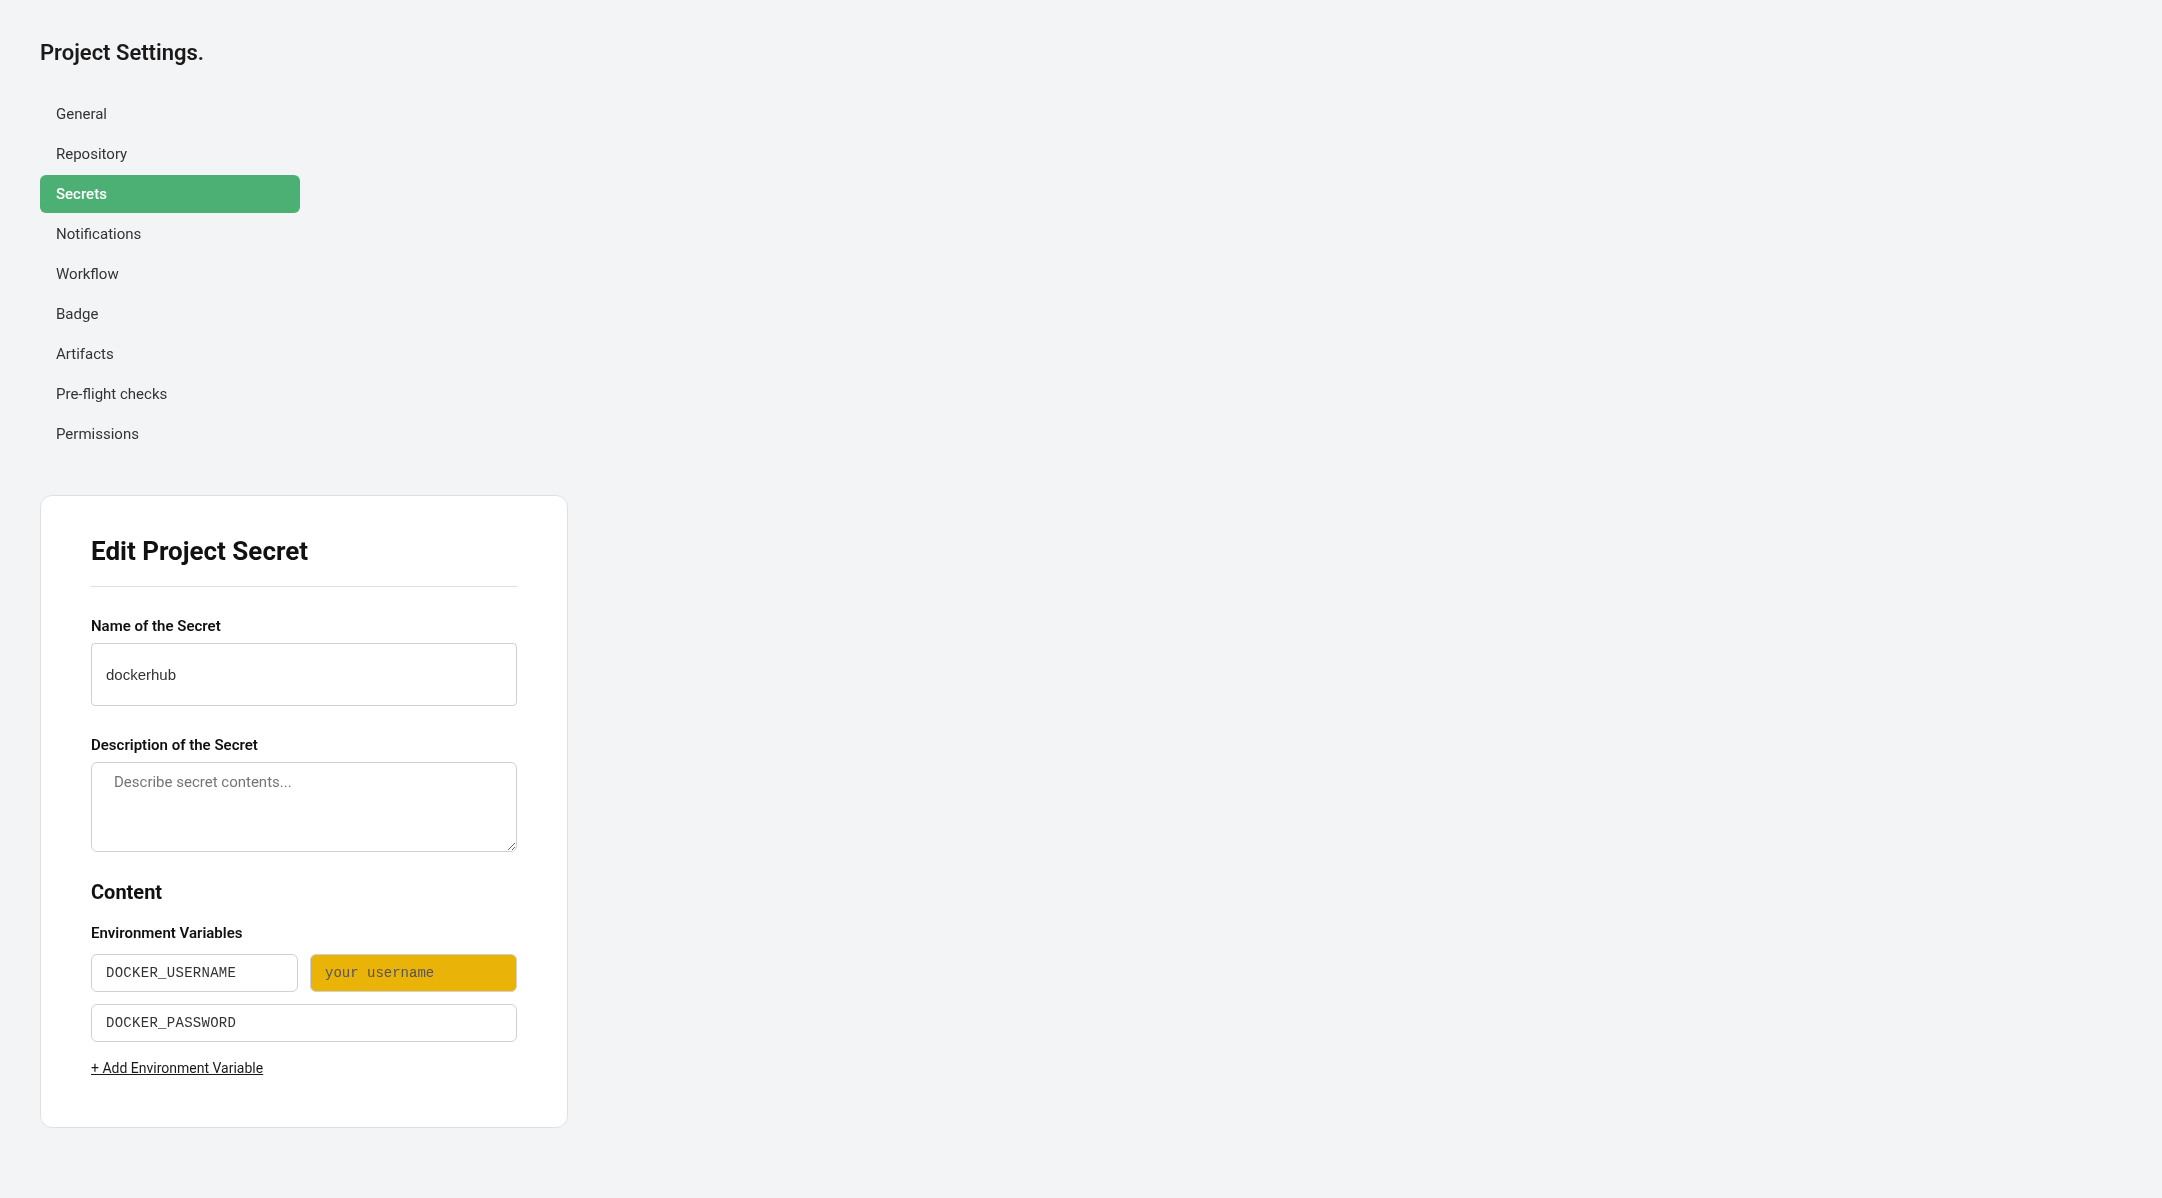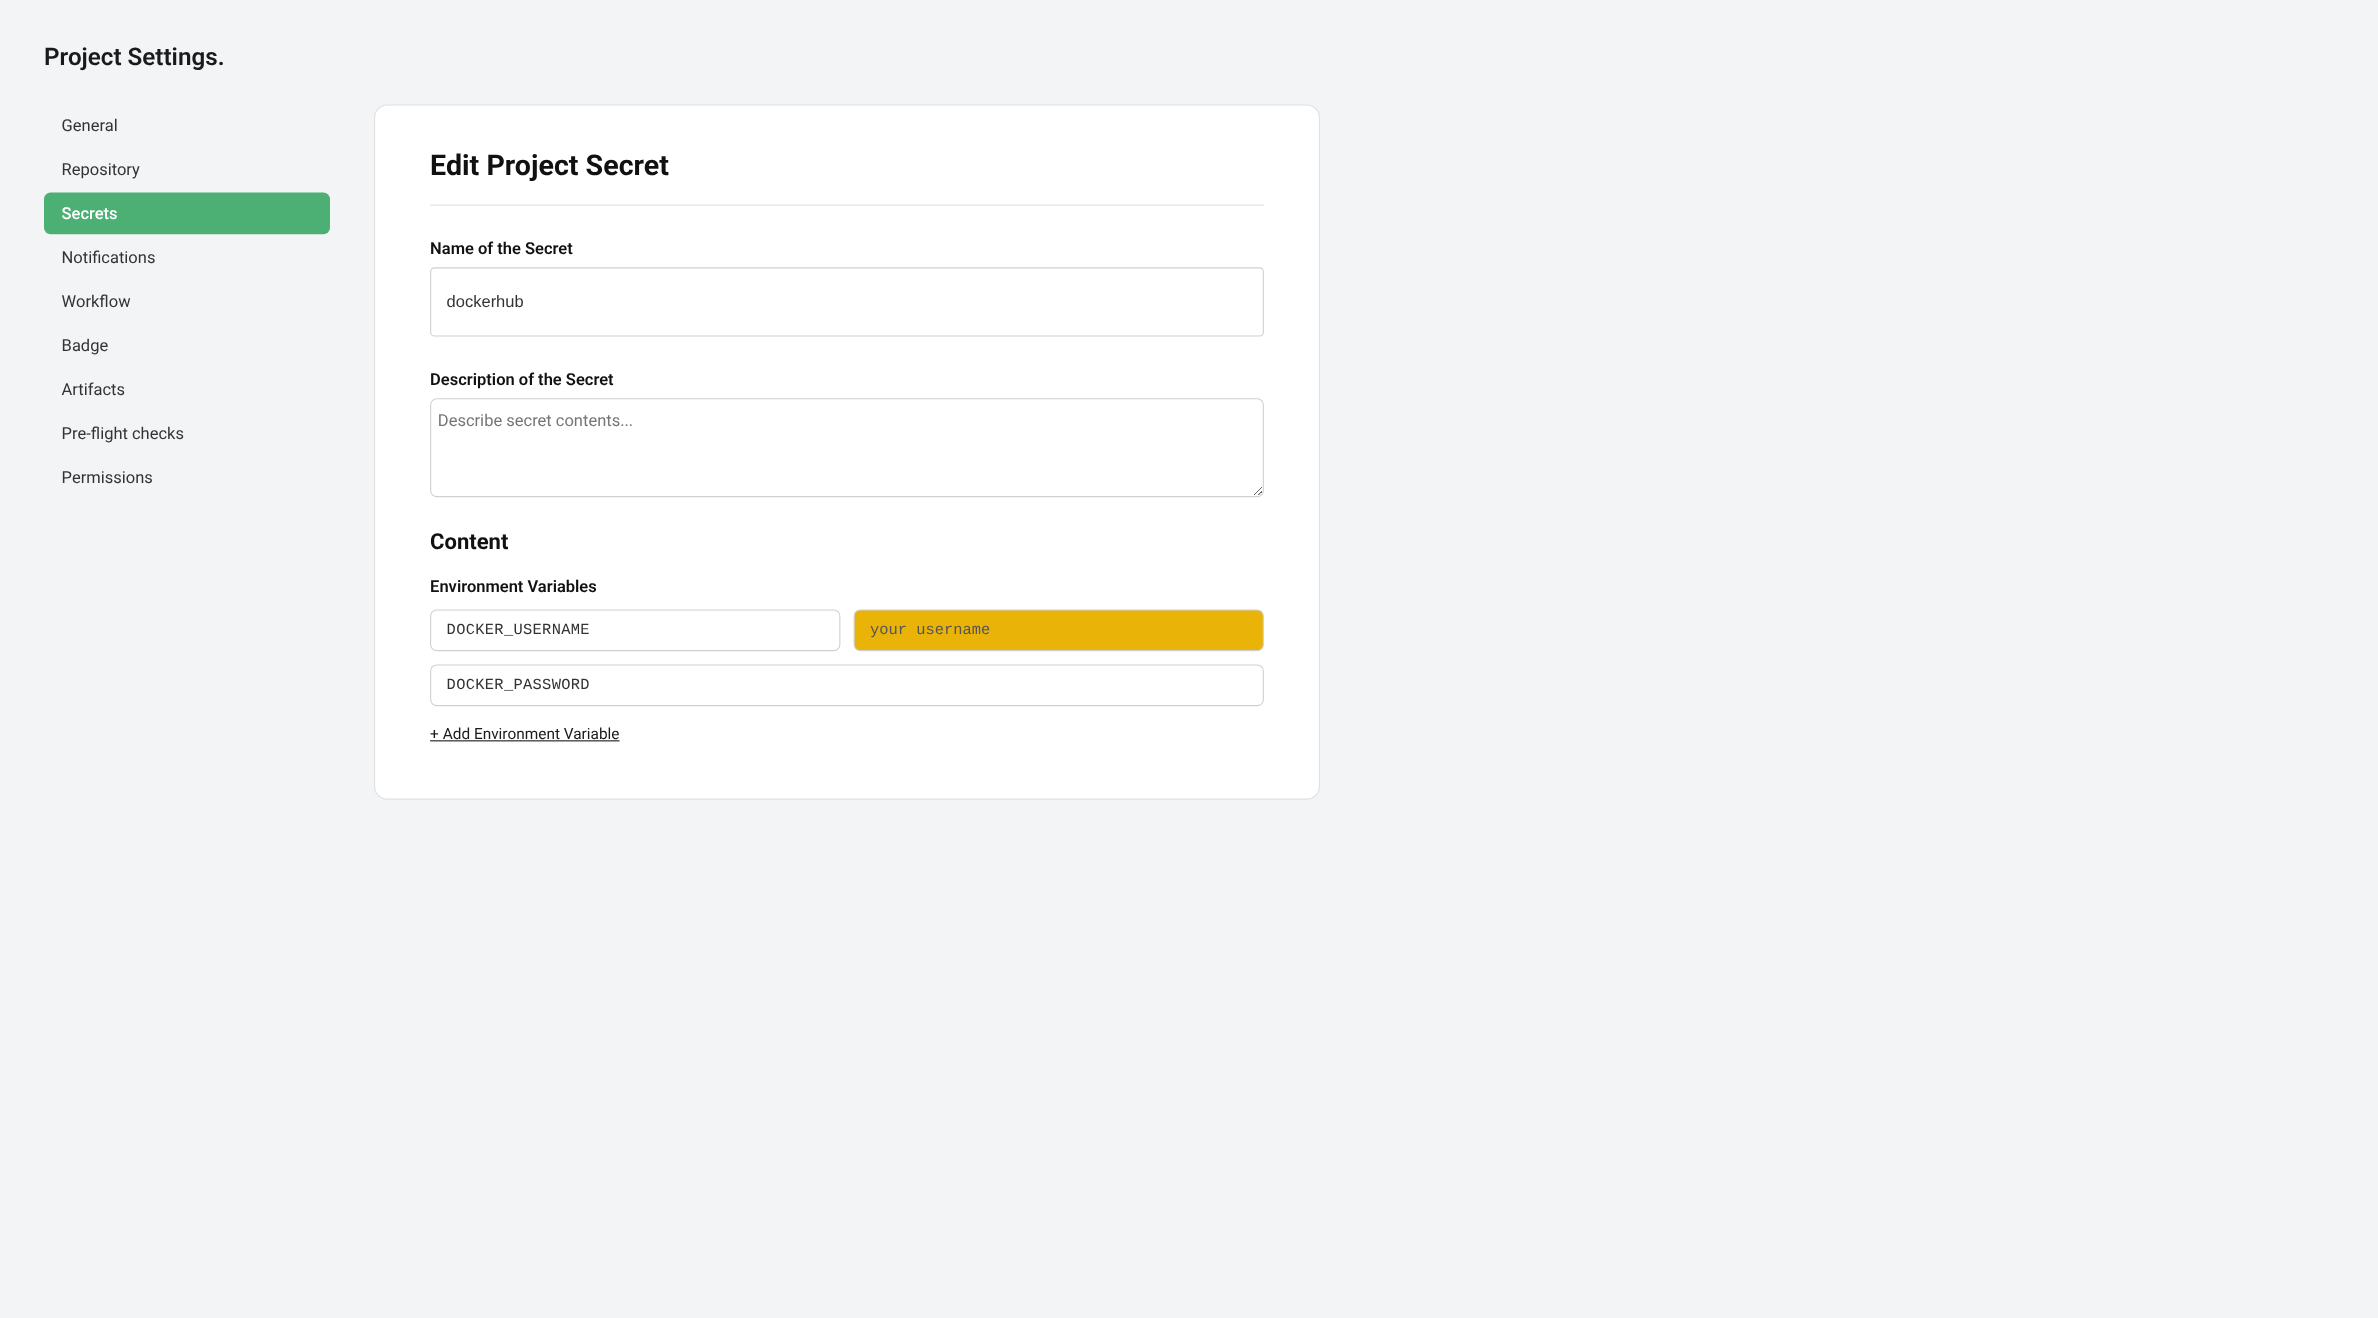--- a/index.html
+++ b/index.html
@@ -20,20 +20,21 @@
       font-size: 22px;
       font-weight: 600;
       color: #1a1a1a;
       margin-bottom: 30px;
     }
 
     .layout {
       display: flex;
       gap: 40px;
       align-items: flex-start;
+      flex-direction: column;
     }
 
     .sidebar {
       width: 260px;
       flex-shrink: 0;
     }
 
     .sidebar-item {
       display: block;
       padding: 10px 16px;
@@ -92,21 +93,21 @@
       font-size: 15px;
       border: 1px solid #d0d0d0;
       border-radius: 4px;
       outline: none;
       color: #333;
       background: #fff;
     }
 
     .form-textarea {
       width: 100%;
-      padding: 10px 6px;
+      padding: 10px 22px;
       font-size: 15px;
       border: 1px solid #d0d0d0;
       border-radius: 6px;
       outline: none;
       color: #999;
       background: #fff;
       resize: vertical;
       height: 90px;
       font-family: inherit;
     }

